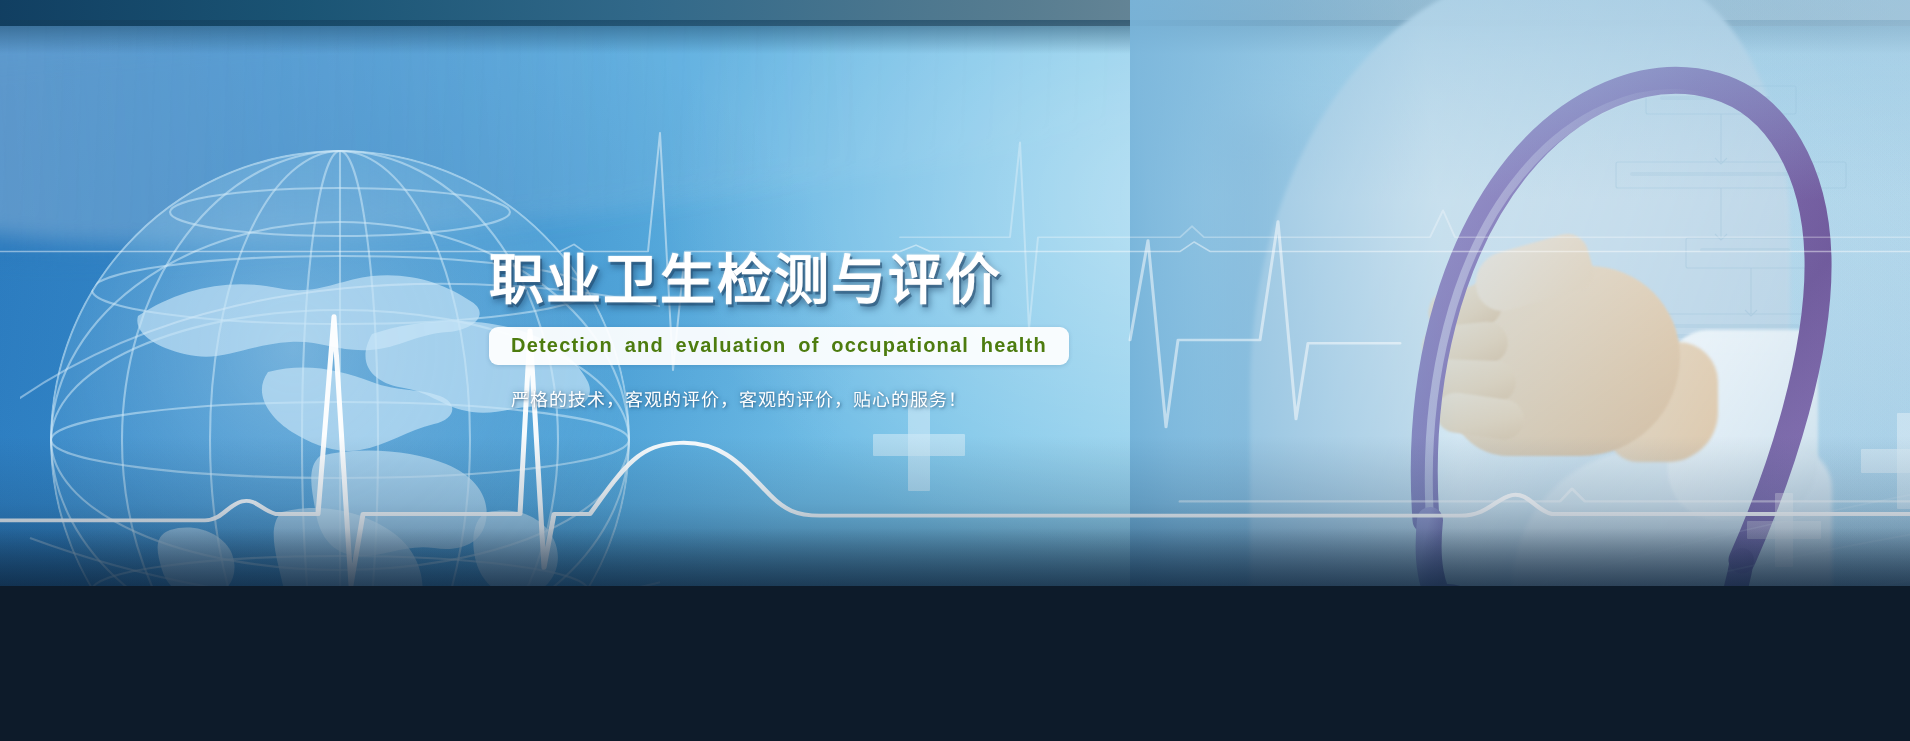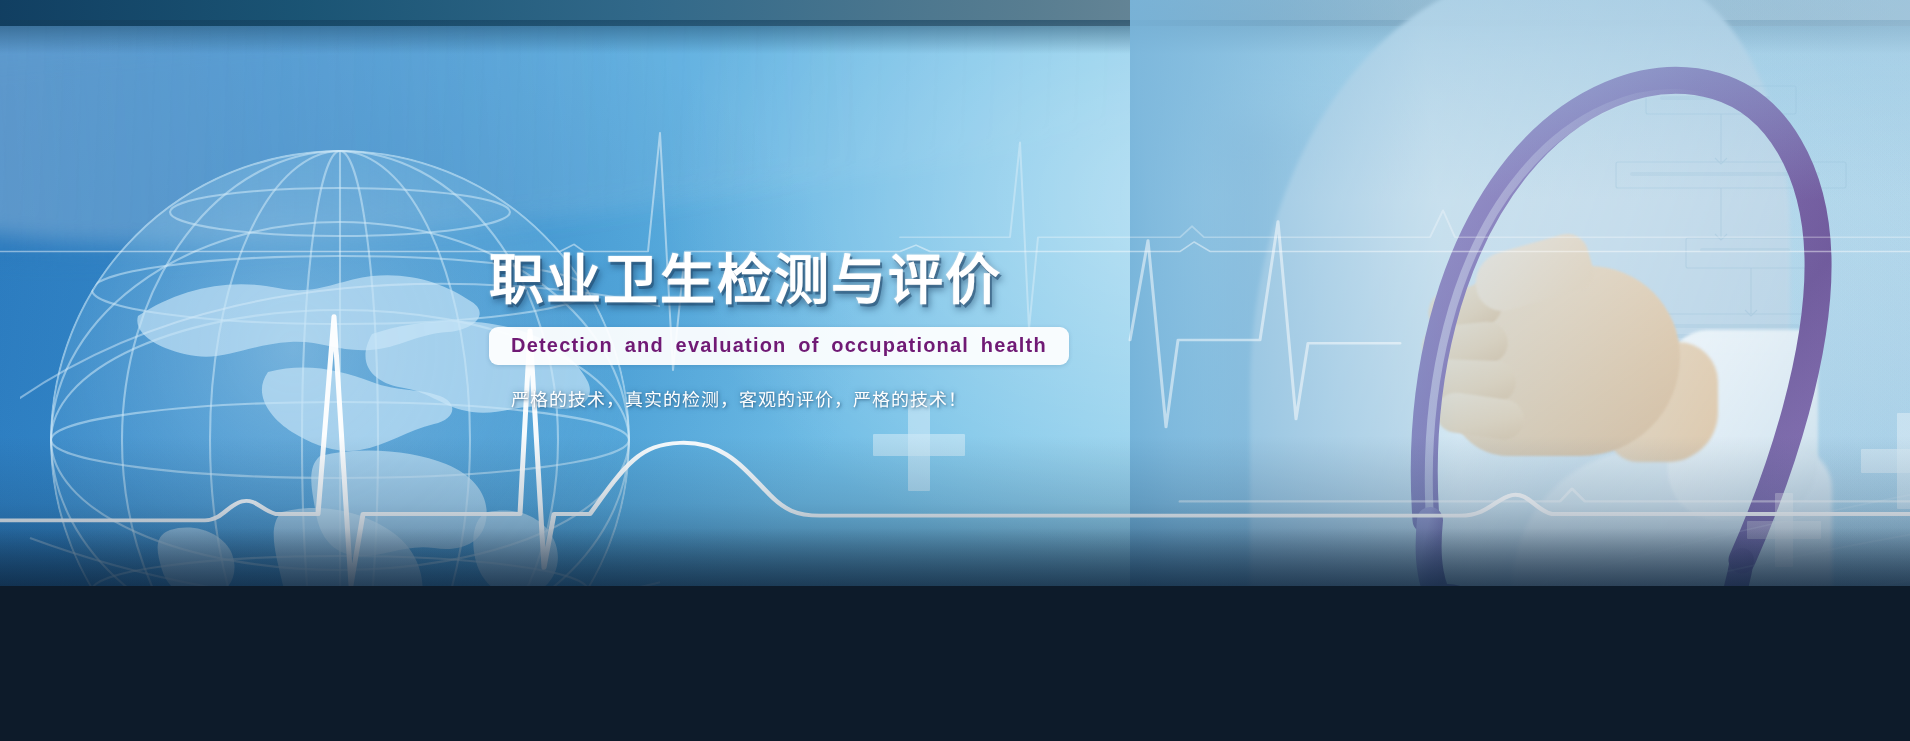--- a/index.html
+++ b/index.html
@@ -231,21 +231,21 @@
       2px 3px 0 rgba(30,70,105,.55),
       3px 5px 7px rgba(20,55,90,.55),
       0 0 2px rgba(255,255,255,.8);
   }
   .pill{
     display:inline-block;
     margin:17px 0 0 0;
     padding:7px 22px 8px 22px;
     background:rgba(255,255,255,.93);
     border-radius:9px;
-    color:#701a75;
+    color:#4d7c0f;
     font-size:20px;
     font-weight:bold;
     letter-spacing:1.2px;
     word-spacing:5px;
     white-space:nowrap;
     box-shadow:0 1px 4px rgba(30,80,120,.18);
   }
   .tagline{
     margin:20px 0 0 22px;
     font-size:18px;
@@ -471,16 +471,16 @@
     <i class="h"></i>
       <i class="v"></i>
   </div>
 
   <div class="bottom-fade"></div>
   <div class="bottom-fade2"></div>
 
   <div class="copy">
     <h1 class="title">职业卫生检测与评价</h1>
     <div class="pill">Detection  and  evaluation  of  occupational  health</div>
-    <div class="tagline">严格的技术，真实的检测，客观的评价，严格的技术！</div>
+    <div class="tagline">严格的技术，客观的评价，客观的评价，贴心的服务！</div>
   </div>
 
 </div>
 
 </body></html>

